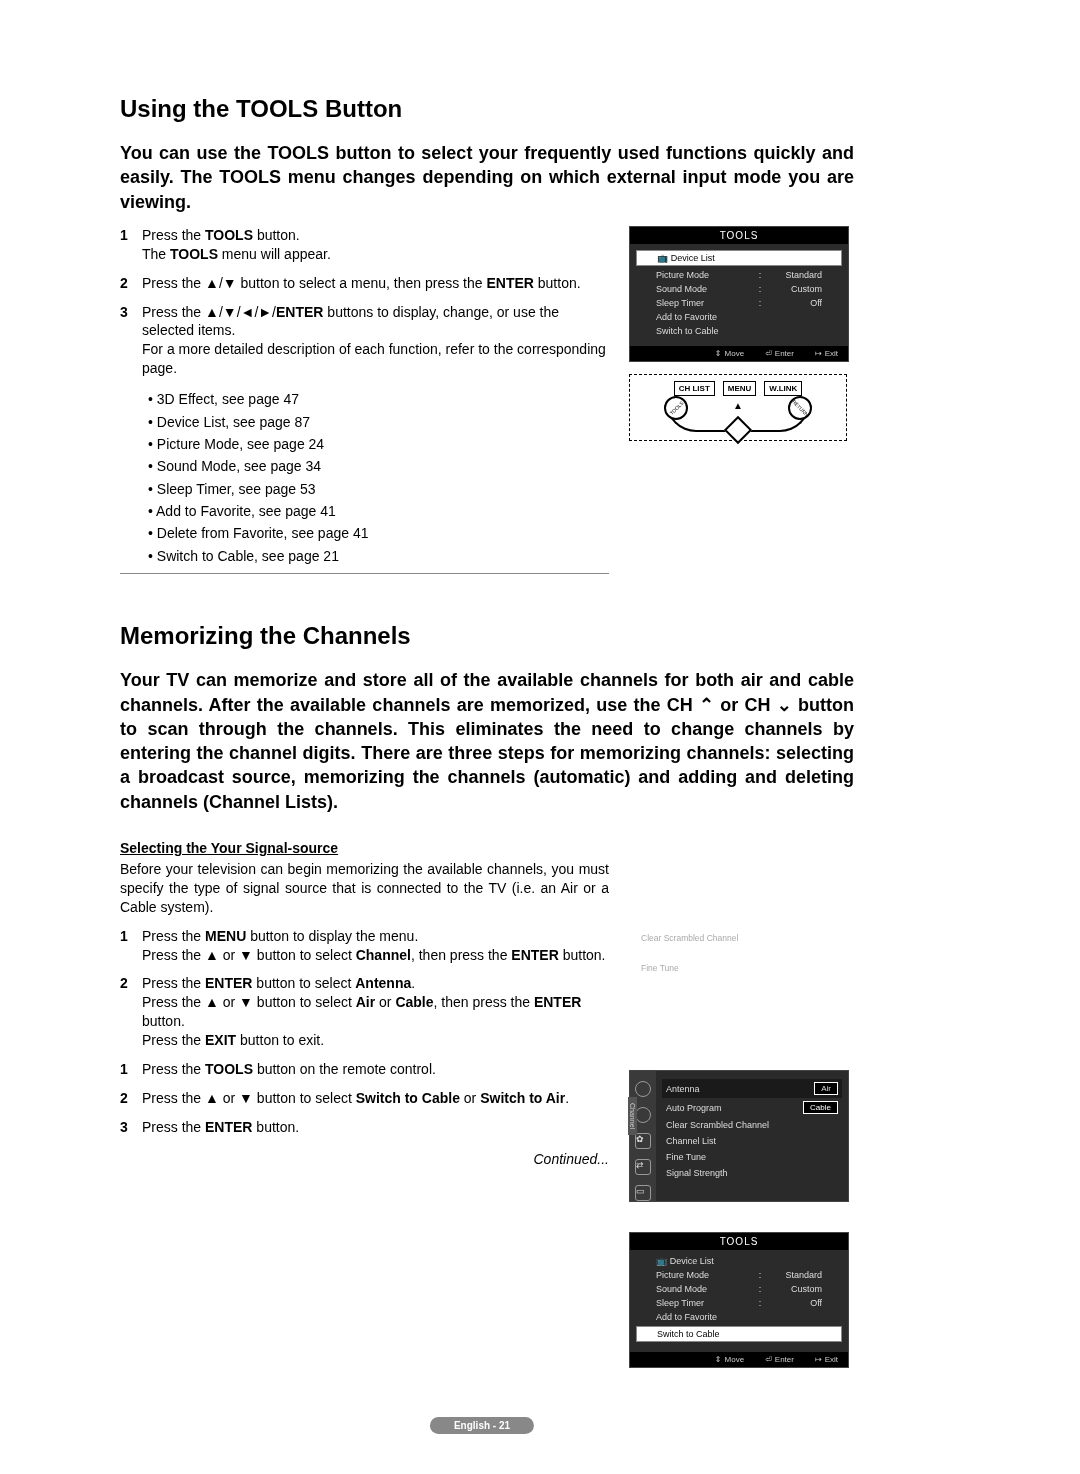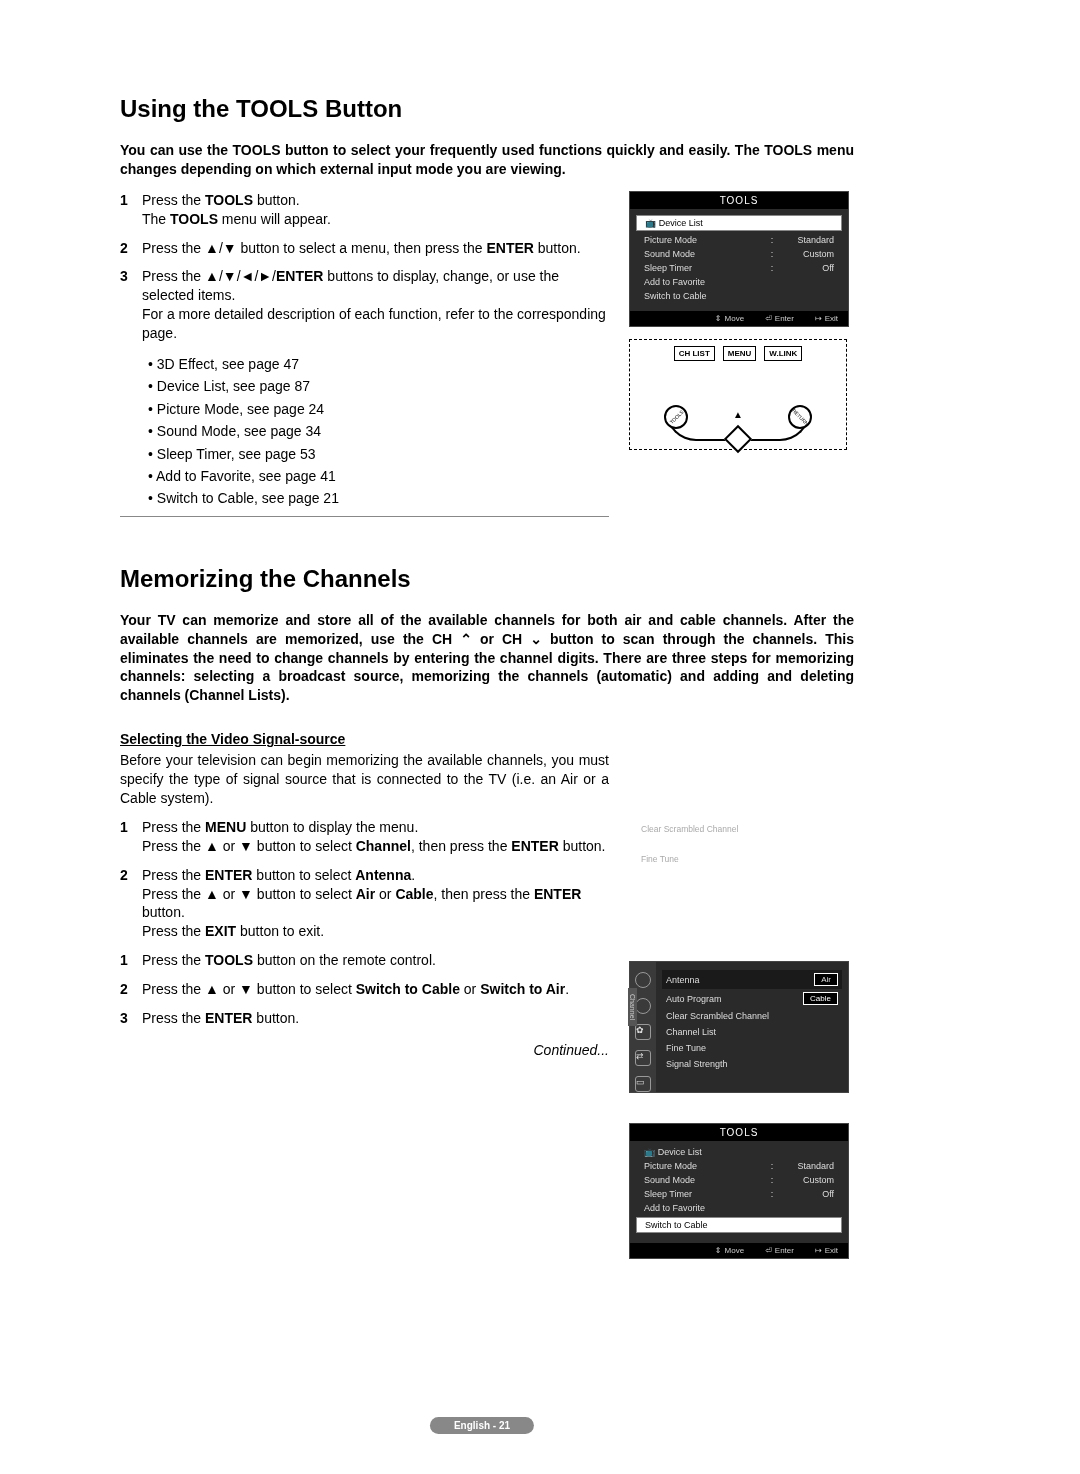--- a/index.html
+++ b/index.html
@@ -16,21 +16,21 @@
     position: relative;
   }
   h2 {
     font-size: 24px;
     font-weight: bold;
     margin: 0 0 18px 0;
   }
   .intro {
     font-weight: bold;
     text-align: justify;
-    font-size: 14px;
+    font-size: 18px;
     line-height: 1.35;
     margin-bottom: 12px;
   }
   .row {
     display: flex;
     align-items: flex-start;
   }
   .leftcol {
     flex: 1;
     padding-right: 20px;
@@ -78,21 +78,21 @@
     background: #000;
     color: #fff;
     text-align: center;
     font-size: 10px;
     padding: 3px 0;
     letter-spacing: 1px;
   }
   .tools-body { padding: 4px 6px 8px 6px; }
   .tools-row {
     display: flex;
-    padding: 2px 8px;
+    padding: 2px 20px;
     white-space: nowrap;
   }
   .tools-row.highlight {
     background: #fff;
     color: #000;
     border: 1px solid #888;
     margin: 2px 0;
   }
   .t-label { flex: 1; }
   .t-colon { width: 14px; text-align: center; }
@@ -111,21 +111,20 @@
 
   
   .remote-strip {
     border: 1px dashed #000;
     padding: 6px 6px 8px 6px;
     display: flex;
     flex-direction: column;
     align-items: center;
     width: 218px;
     box-sizing: border-box;
-    gap: 44px;
   }
   .remote-btns { display:flex; gap:8px; margin-bottom:6px; }
   .remote-btn {
     border:1px solid #000;
     font-size:8px;
     font-weight:bold;
     padding:2px 4px;
     background:#fff;
   }
   .arc {
@@ -251,20 +250,21 @@
             <div class="step-body">Press the ▲/▼/◄/►/<b>ENTER</b> buttons to display, change, or use the selected items.<br>For a more detailed description of each function, refer to the corresponding page.</div>
           </div>
         </div>
       <div class="sublist" id="s1-bullets">
           <div>3D Effect, see page 47</div>
           <div>Device List, see page 87</div>
           <div>Picture Mode, see page 24</div>
           <div>Sound Mode, see page 34</div>
           <div>Sleep Timer, see page 53</div>
           <div>Add to Favorite, see page 41</div>
+          <div>Delete from Favorite, see page 41</div>
           <div>Switch to Cable, see page 21</div>
         </div>
       <hr class="thin">
     </div>
 
     <div class="rightcol">
 
       <div class="tools-panel">
         <div class="tools-title">TOOLS</div>
         <div class="tools-body">
@@ -320,21 +320,21 @@
         </div>
       </div>
     </div>
   </div>
 
   <h2 style="margin-top:48px">Memorizing the Channels</h2>
   <div class="intro">Your TV can memorize and store all of the available channels for both air and cable channels. After the available channels are memorized, use the CH ⌃ or CH ⌄ button to scan through the channels. This eliminates the need to change channels by entering the channel digits. There are three steps for memorizing channels: selecting a broadcast source, memorizing the channels (automatic) and adding and deleting channels (Channel Lists).</div>
 
   <div class="row">
     <div class="leftcol">
-      <div class="subhead">Selecting the Video Signal-source</div>
+      <div class="subhead">Selecting the Your Signal-source</div>
       <div class="plain">Before your television can begin memorizing the available channels, you must specify the type of signal source that is connected to the TV (i.e. an Air or a Cable system).</div>
       <div id="sub1-steps">
           <div class="step">
             <div class="step-num">1</div>
             <div class="step-body">Press the <b>MENU</b> button to display the menu.<br>Press the ▲ or ▼ button to select <b>Channel</b>, then press the <b>ENTER</b> button.</div>
           </div>
           <div class="step">
             <div class="step-num">2</div>
             <div class="step-body">Press the <b>ENTER</b> button to select <b>Antenna</b>.<br>Press the ▲ or ▼ button to select <b>Air</b> or <b>Cable</b>, then press the <b>ENTER</b> button.<br>Press the <b>EXIT</b> button to exit.</div>
           </div>

